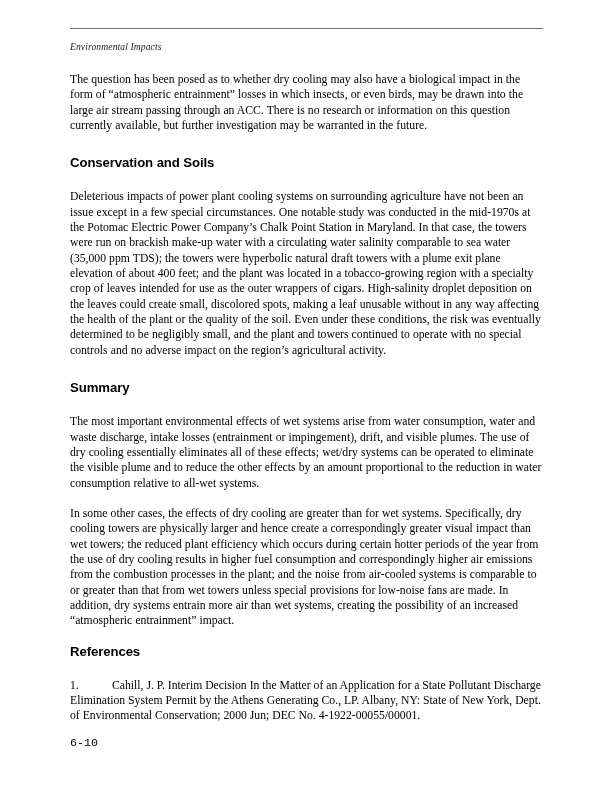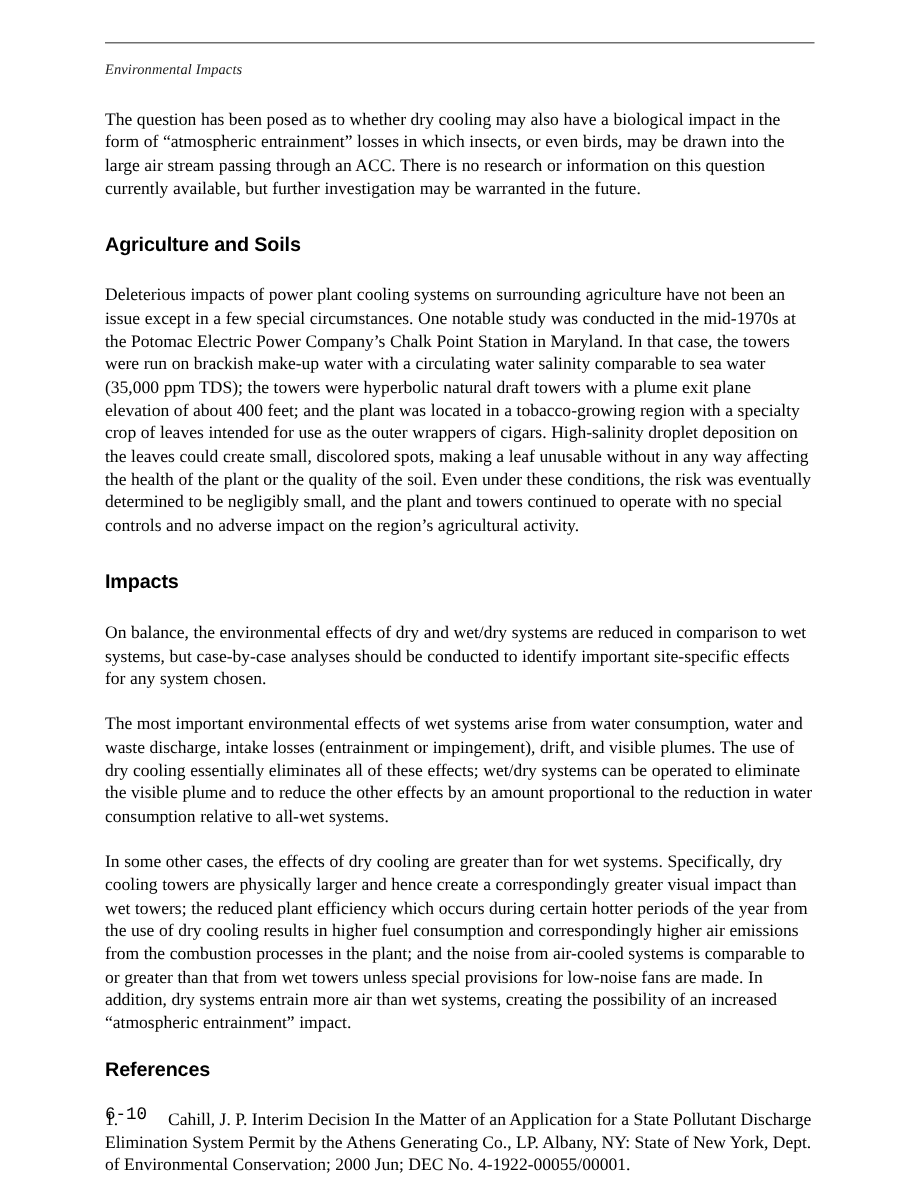--- a/index.html
+++ b/index.html
@@ -86,27 +86,26 @@
 <div class="page">
 
   <div class="content">
 
     <div class="header-rule"></div>
 
     <div class="running-head">Environmental Impacts</div>
 
     <p class="body-text">The question has been posed as to whether dry cooling may also have a biological impact in the form of “atmospheric entrainment” losses in which insects, or even birds, may be drawn into the large air stream passing through an ACC. There is no research or information on this question currently available, but further investigation may be warranted in the future.</p>
 
-    <h2 class="section-heading">Agriculture and Soils</h2>
+    <h2 class="section-heading">Conservation and Soils</h2>
 
     <p class="body-text">Deleterious impacts of power plant cooling systems on surrounding agriculture have not been an issue except in a few special circumstances. One notable study was conducted in the mid-1970s at the Potomac Electric Power Company’s Chalk Point Station in Maryland. In that case, the towers were run on brackish make-up water with a circulating water salinity comparable to sea water (35,000 ppm TDS); the towers were hyperbolic natural draft towers with a plume exit plane elevation of about 400 feet; and the plant was located in a tobacco-growing region with a specialty crop of leaves intended for use as the outer wrappers of cigars. High-salinity droplet deposition on the leaves could create small, discolored spots, making a leaf unusable without in any way affecting the health of the plant or the quality of the soil. Even under these conditions, the risk was eventually determined to be negligibly small, and the plant and towers continued to operate with no special controls and no adverse impact on the region’s agricultural activity.</p>
 
-    <h2 class="section-heading">Impacts</h2>
+    <h2 class="section-heading">Summary</h2>
 
-    <p class="body-text">On balance, the environmental effects of dry and wet/dry systems are reduced in comparison to wet systems, but case-by-case analyses should be conducted to identify important site-specific effects for any system chosen.</p>
 
     <p class="body-text">The most important environmental effects of wet systems arise from water consumption, water and waste discharge, intake losses (entrainment or impingement), drift, and visible plumes. The use of dry cooling essentially eliminates all of these effects; wet/dry systems can be operated to eliminate the visible plume and to reduce the other effects by an amount proportional to the reduction in water consumption relative to all-wet systems.</p>
 
     <p class="body-text">In some other cases, the effects of dry cooling are greater than for wet systems. Specifically, dry cooling towers are physically larger and hence create a correspondingly greater visual impact than wet towers; the reduced plant efficiency which occurs during certain hotter periods of the year from the use of dry cooling results in higher fuel consumption and correspondingly higher air emissions from the combustion processes in the plant; and the noise from air-cooled systems is comparable to or greater than that from wet towers unless special provisions for low-noise fans are made. In addition, dry systems entrain more air than wet systems, creating the possibility of an increased “atmospheric entrainment” impact.</p>
 
     <h2 class="section-heading tight-top">References</h2>
 
     <p class="reference-item">
       <span class="ref-num">1.</span><span>Cahill, J. P. Interim Decision In the Matter of an Application for a State Pollutant Discharge Elimination System Permit by the Athens Generating Co., LP. Albany, NY: State of New York, Dept. of Environmental Conservation; 2000 Jun; DEC No. 4-1922-00055/00001.</span>
     </p>

